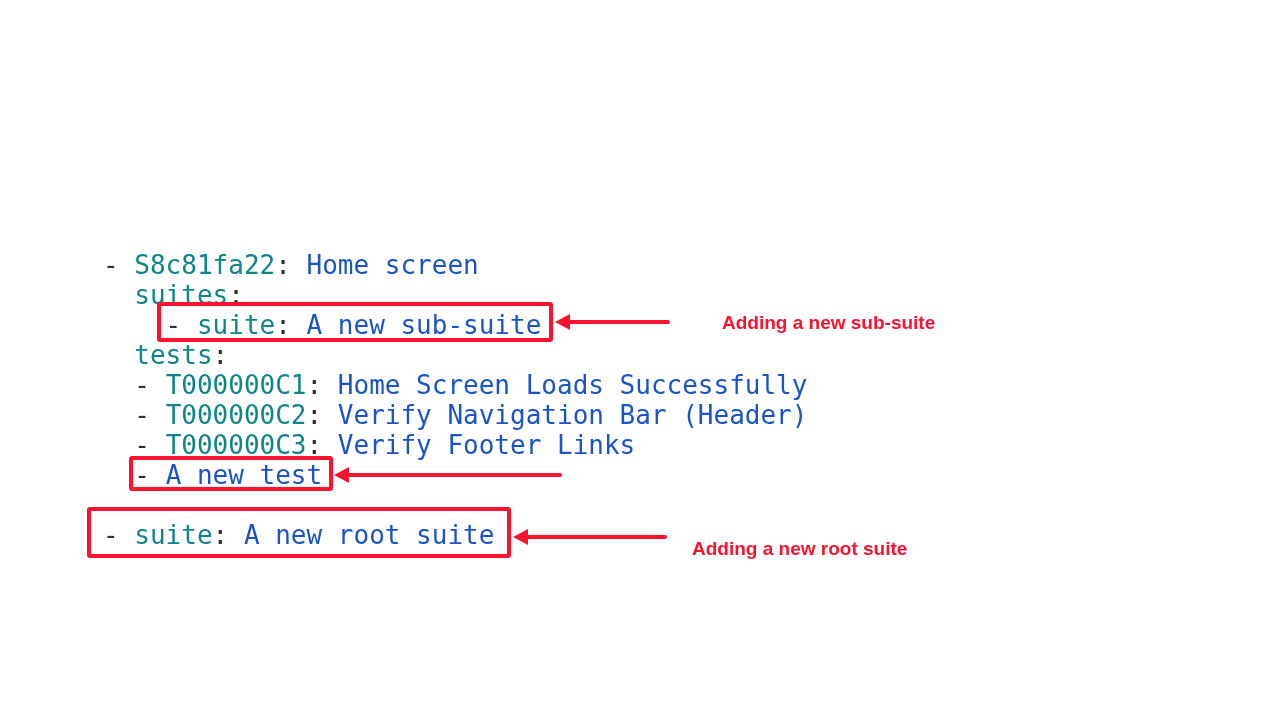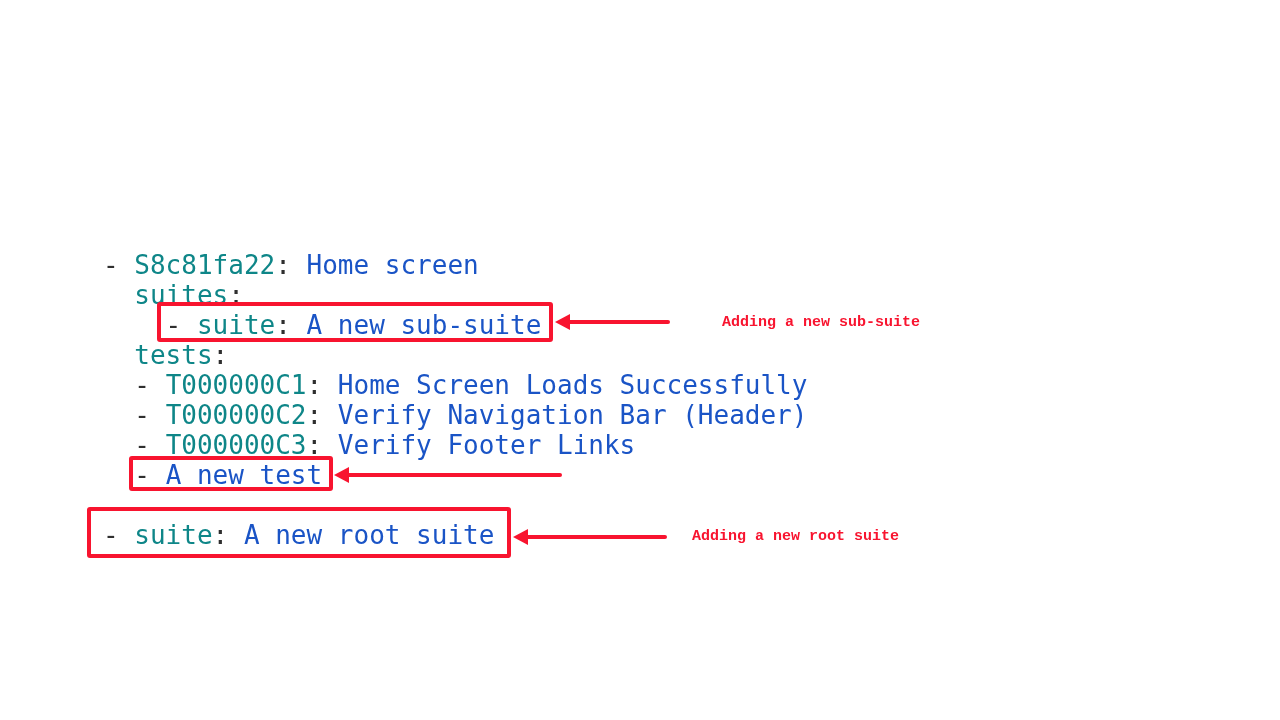--- a/index.html
+++ b/index.html
@@ -61,30 +61,30 @@
     background: var(--red-color, #f8142f);
     border-radius: 2px;
     margin-left: -2px;
   }
   .arrow1 { left: 555px; top: 313px; width: 115px; }
   .arrow2 { left: 334px; top: 466px; width: 228px; }
   .arrow3 { left: 513px; top: 528px; width: 154px; }
 
   .note {
     position: absolute;
-    font-family: Liberation Mono, monospace;
+    font-family: Liberation Sans, sans-serif;
     font-weight: 700;
-    font-size: 15px;
+    font-size: 19px;
     line-height: 22px;
     color: var(--red-color, #f8142f);
     white-space: nowrap;
   }
   .note1 { left: 722px; top: 312px; }
   .note2 { left: 586px; top: 464px; }
-  .note3 { left: 692px; top: 526px; }
+  .note3 { left: 692px; top: 538px; }
 </style>
 </head>
 <body style="background: rgb(255, 255, 255);">
 
 <div class="canvas">
 
   <pre id="yaml-code" class="code"><div class="line"><span class="tok-punct">- </span><span class="tok-key">S8c81fa22</span><span class="tok-punct">: </span><span class="tok-value">Home screen</span></div><div class="line"><span class="tok-punct">  </span><span class="tok-key">suites</span><span class="tok-punct">:</span></div><div class="line"><span class="tok-punct">    - </span><span class="tok-key">suite</span><span class="tok-punct">: </span><span class="tok-value">A new sub-suite</span></div><div class="line"><span class="tok-punct">  </span><span class="tok-key">tests</span><span class="tok-punct">:</span></div><div class="line"><span class="tok-punct">  - </span><span class="tok-key">T000000C1</span><span class="tok-punct">: </span><span class="tok-value">Home Screen Loads Successfully</span></div><div class="line"><span class="tok-punct">  - </span><span class="tok-key">T000000C2</span><span class="tok-punct">: </span><span class="tok-value">Verify Navigation Bar (Header)</span></div><div class="line"><span class="tok-punct">  - </span><span class="tok-key">T000000C3</span><span class="tok-punct">: </span><span class="tok-value">Verify Footer Links</span></div><div class="line"><span class="tok-punct">  - </span><span class="tok-value">A new test</span></div><div class="line">&nbsp;</div><div class="line"><span class="tok-punct">- </span><span class="tok-key">suite</span><span class="tok-punct">: </span><span class="tok-value">A new root suite</span></div></pre>
 
   <div class="hl-box box1"></div>
   <div class="hl-box box2"></div>

